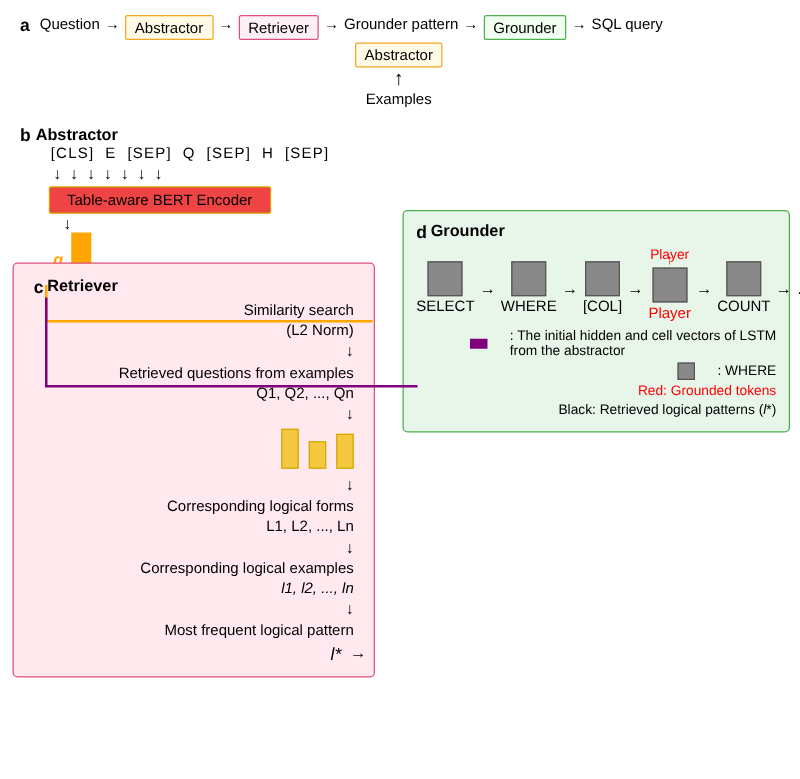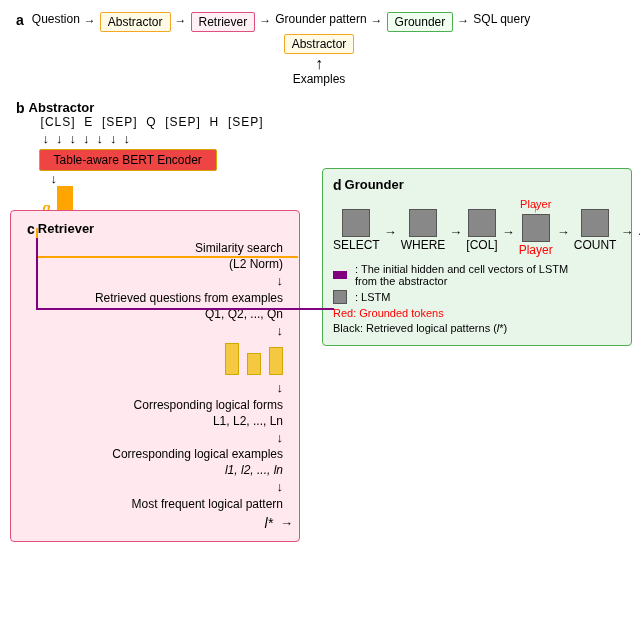--- a/index.html
+++ b/index.html
@@ -170,22 +170,23 @@
       font-size: 11px;
       line-height: 1;
     }
     .legend {
       font-size: 11px;
       margin-top: 4px;
     }
     .legend-item {
       display: flex;
       align-items: center;
-      gap: 8px;
+      gap: 18px;
       margin-bottom: 3px;
+      justify-content: flex-end;
     }
     .legend-purple {
       background: purple;
       width: 14px;
       height: 8px;
       flex-shrink: 0;
     }
     .legend-gray {
       width: 14px;
       height: 14px;
@@ -355,21 +356,21 @@
       <span style="font-size:13px;">…</span>
     </div>
 
     <div class="legend">
       <div class="legend-item">
         <div class="legend-purple"></div>
         <span>: The initial hidden and cell vectors of LSTM<br>from the abstractor</span>
       </div>
       <div class="legend-item">
         <div class="legend-gray"></div>
-        <span>: LSTM</span>
+        <span>: WHERE</span>
       </div>
       <div class="legend-item">
         <span style="color:red;">Red: Grounded tokens</span>
       </div>
       <div class="legend-item">
         <span>Black: Retrieved logical patterns (<i>l</i>*)</span>
       </div>
     </div>
   </div>
 

